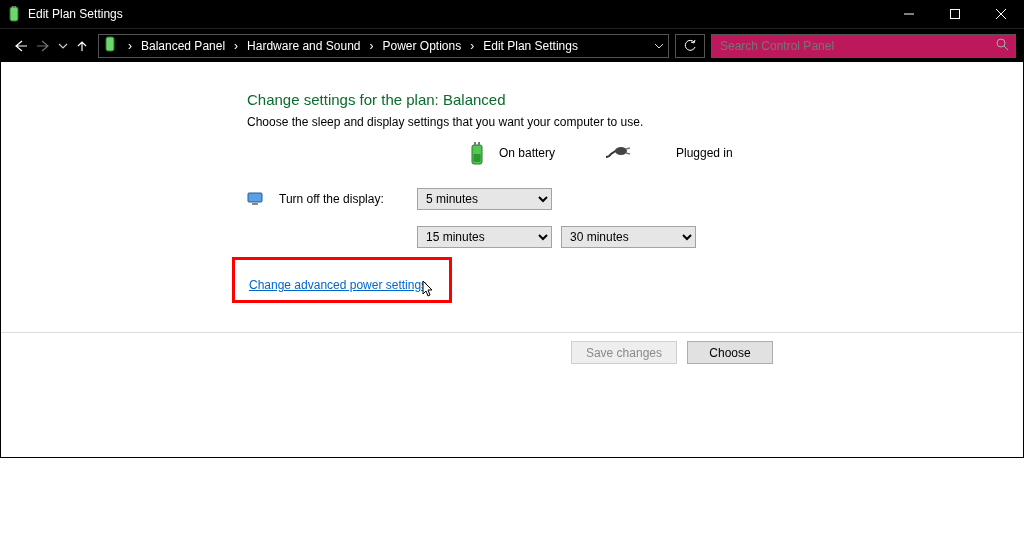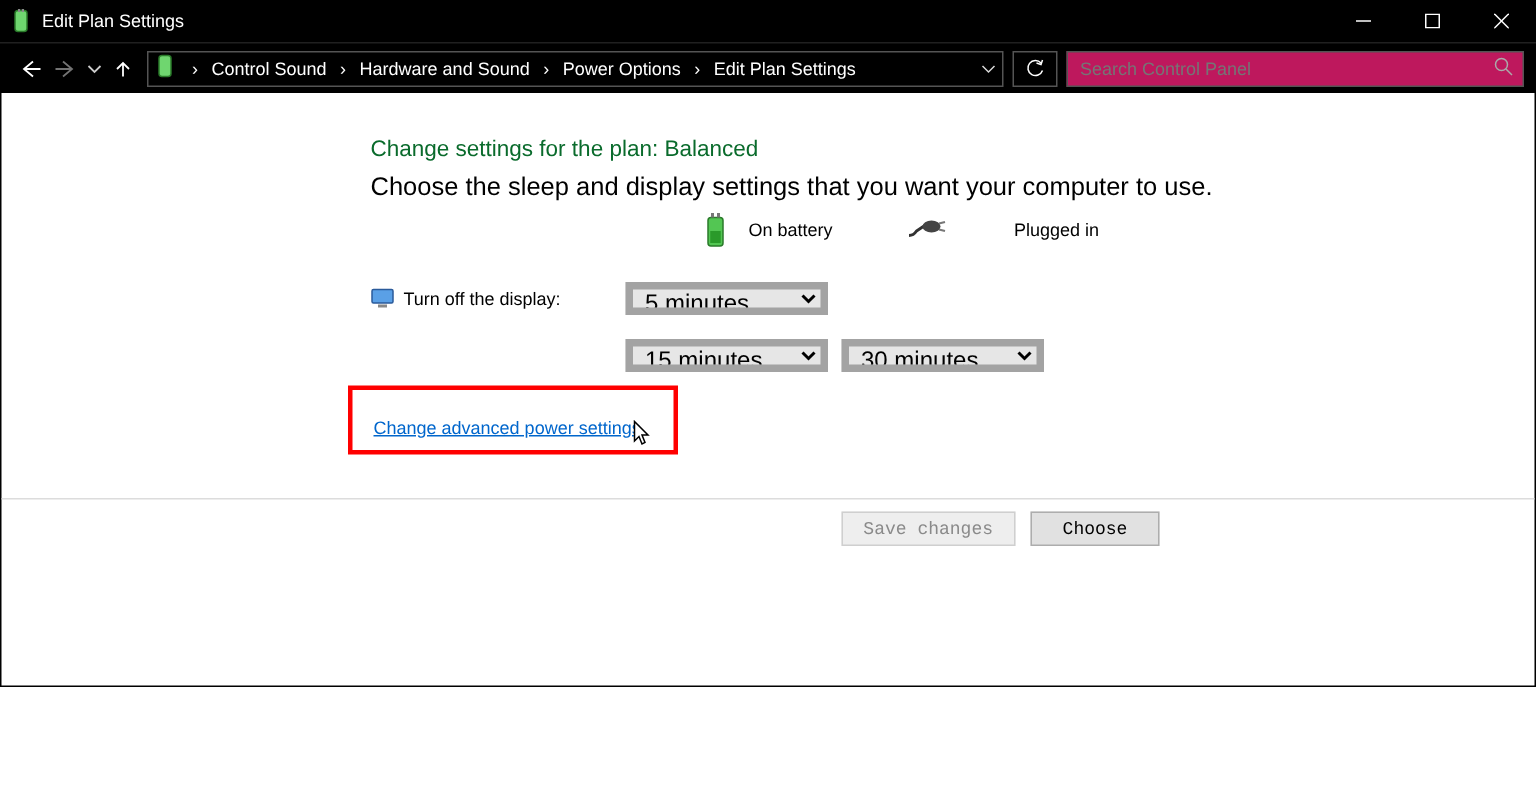--- a/index.html
+++ b/index.html
@@ -20,43 +20,43 @@
 .addr .chev{opacity:.85}
 .addr .chevsm{width:14px;text-align:center}
 .addr .grow{flex:1}
 .refresh{width:30px;height:24px;border:1px solid #545454;background:#000;display:flex;align-items:center;justify-content:center;margin-right:6px}
 .search{width:305px;height:24px;border:1px solid #545454;background:#be185d;display:flex;align-items:center;padding:0 6px}
 .search input{flex:1;background:transparent;border:0;outline:0;color:#bbb;font-size:12px}
 .search .sicn{color:#bbb}
 
 .content{position:relative;background:#fff;height:396px;border:1px solid #000;border-top:0}
 .heading{position:absolute;left:246px;top:29px;font-size:15px;color:#0a6b2c}
-.desc{position:absolute;left:246px;top:53px;font-size:17px;color:#000}
+.desc{position:absolute;left:246px;top:53px;font-size:12px;color:#000}
 .colh{position:absolute;top:84px;font-size:12px;color:#000}
 .colh.bat{left:498px}
 .colh.plg{left:675px}
 .ico-bat{position:absolute;left:466px;top:80px;width:20px;height:24px}
 .ico-plg{position:absolute;left:604px;top:84px;width:26px;height:14px}
-.rowlbl{position:absolute;left:246px;width:170px;height:20px;display:flex;align-items:center;gap:6px;font-size:12px}
+.rowlbl{position:absolute;left:246px;width:170px;height:20px;display:flex;align-items:center;gap:16px;font-size:12px}
 .rowlbl.r1{top:127px}
 .rowlbl.r2{top:165px}
 .rowlbl .ricon{width:16px;height:16px}
-select.pd{position:absolute;width:135px;height:22px;border:5px solid #a3a3a3;background:#e6e6e6;font-size:16px;padding:0 4px;font-family:inherit}
+select.pd{position:absolute;width:135px;height:22px;border:1px solid #a3a3a3;background:#e6e6e6;font-size:12px;padding:0 4px;font-family:inherit}
 .pd.c1{left:416px}
 .pd.c2{left:560px}
 .pd.r1{top:126px}
 .pd.r2{top:164px}
 a.lnk{position:absolute;left:248px;color:#0066cc;text-decoration:underline;font-size:12px}
 a.lnk.l1{top:216px}
 a.lnk.l2{top:244px}
 .hlbox{position:absolute;left:231px;top:195px;width:220px;height:46px;border:3px solid #ff0000;pointer-events:none}
 .cursor{position:absolute;left:418px;top:218px;width:16px;height:20px;pointer-events:none}
 
 .footer{position:absolute;left:0;right:0;top:270px;height:40px;border-top:1px solid #dcdcdc;display:flex;align-items:center;justify-content:flex-end;gap:10px;padding-right:250px}
-.btn{height:23px;min-width:86px;padding:0 14px;border:1px solid #adadad;background:#e1e1e1;font-size:12px;font-family:Liberation Mono, monospace;cursor:pointer}
+.btn{height:23px;min-width:86px;padding:0 14px;border:1px solid #adadad;background:#e1e1e1;font-size:12px;font-family:Liberation Sans, sans-serif;cursor:pointer}
 .btn:disabled{color:#8a8a8a;background:#eee;border-color:#cfcfcf;cursor:default}
 </style>
 </head>
 <body>
 
 <div class="titlebar">
   <span class="app-ico">
     <svg width="14" height="16" viewBox="0 0 14 16">
         <rect x="3" y="1" width="8" height="14" rx="2" fill="#6fd66f" stroke="#2a7a2a"></rect>
         <rect x="5" y="-1" width="1.5" height="3" fill="#888"></rect>
@@ -103,21 +103,21 @@
       <svg width="14" height="14">
         <path d="M7 12 V3 M3 7 L7 3 L11 7"></path>
       </svg>
     </div>
 
   <div class="addr">
     <span><svg width="16" height="16">
           <rect x="3" y="1" width="8" height="14" rx="2" fill="#6fd66f" stroke="#2a7a2a"></rect>
         </svg></span>
     <span class="chevsm">›</span>
-    <span class="crumb">Control Sound</span>
+    <span class="crumb">Balanced Panel</span>
     <span class="chevsm">›</span>
     <span class="crumb">Hardware and Sound</span>
     <span class="chevsm">›</span>
     <span class="crumb">Power Options</span>
     <span class="chevsm">›</span>
     <span class="crumb">Edit Plan Settings</span>
     <span class="grow"></span>
     <span class="chev"><svg width="10" height="8">
           <path d="M1 2 L5 6 L9 2" stroke="#fff" fill="none"></path>
         </svg></span>

